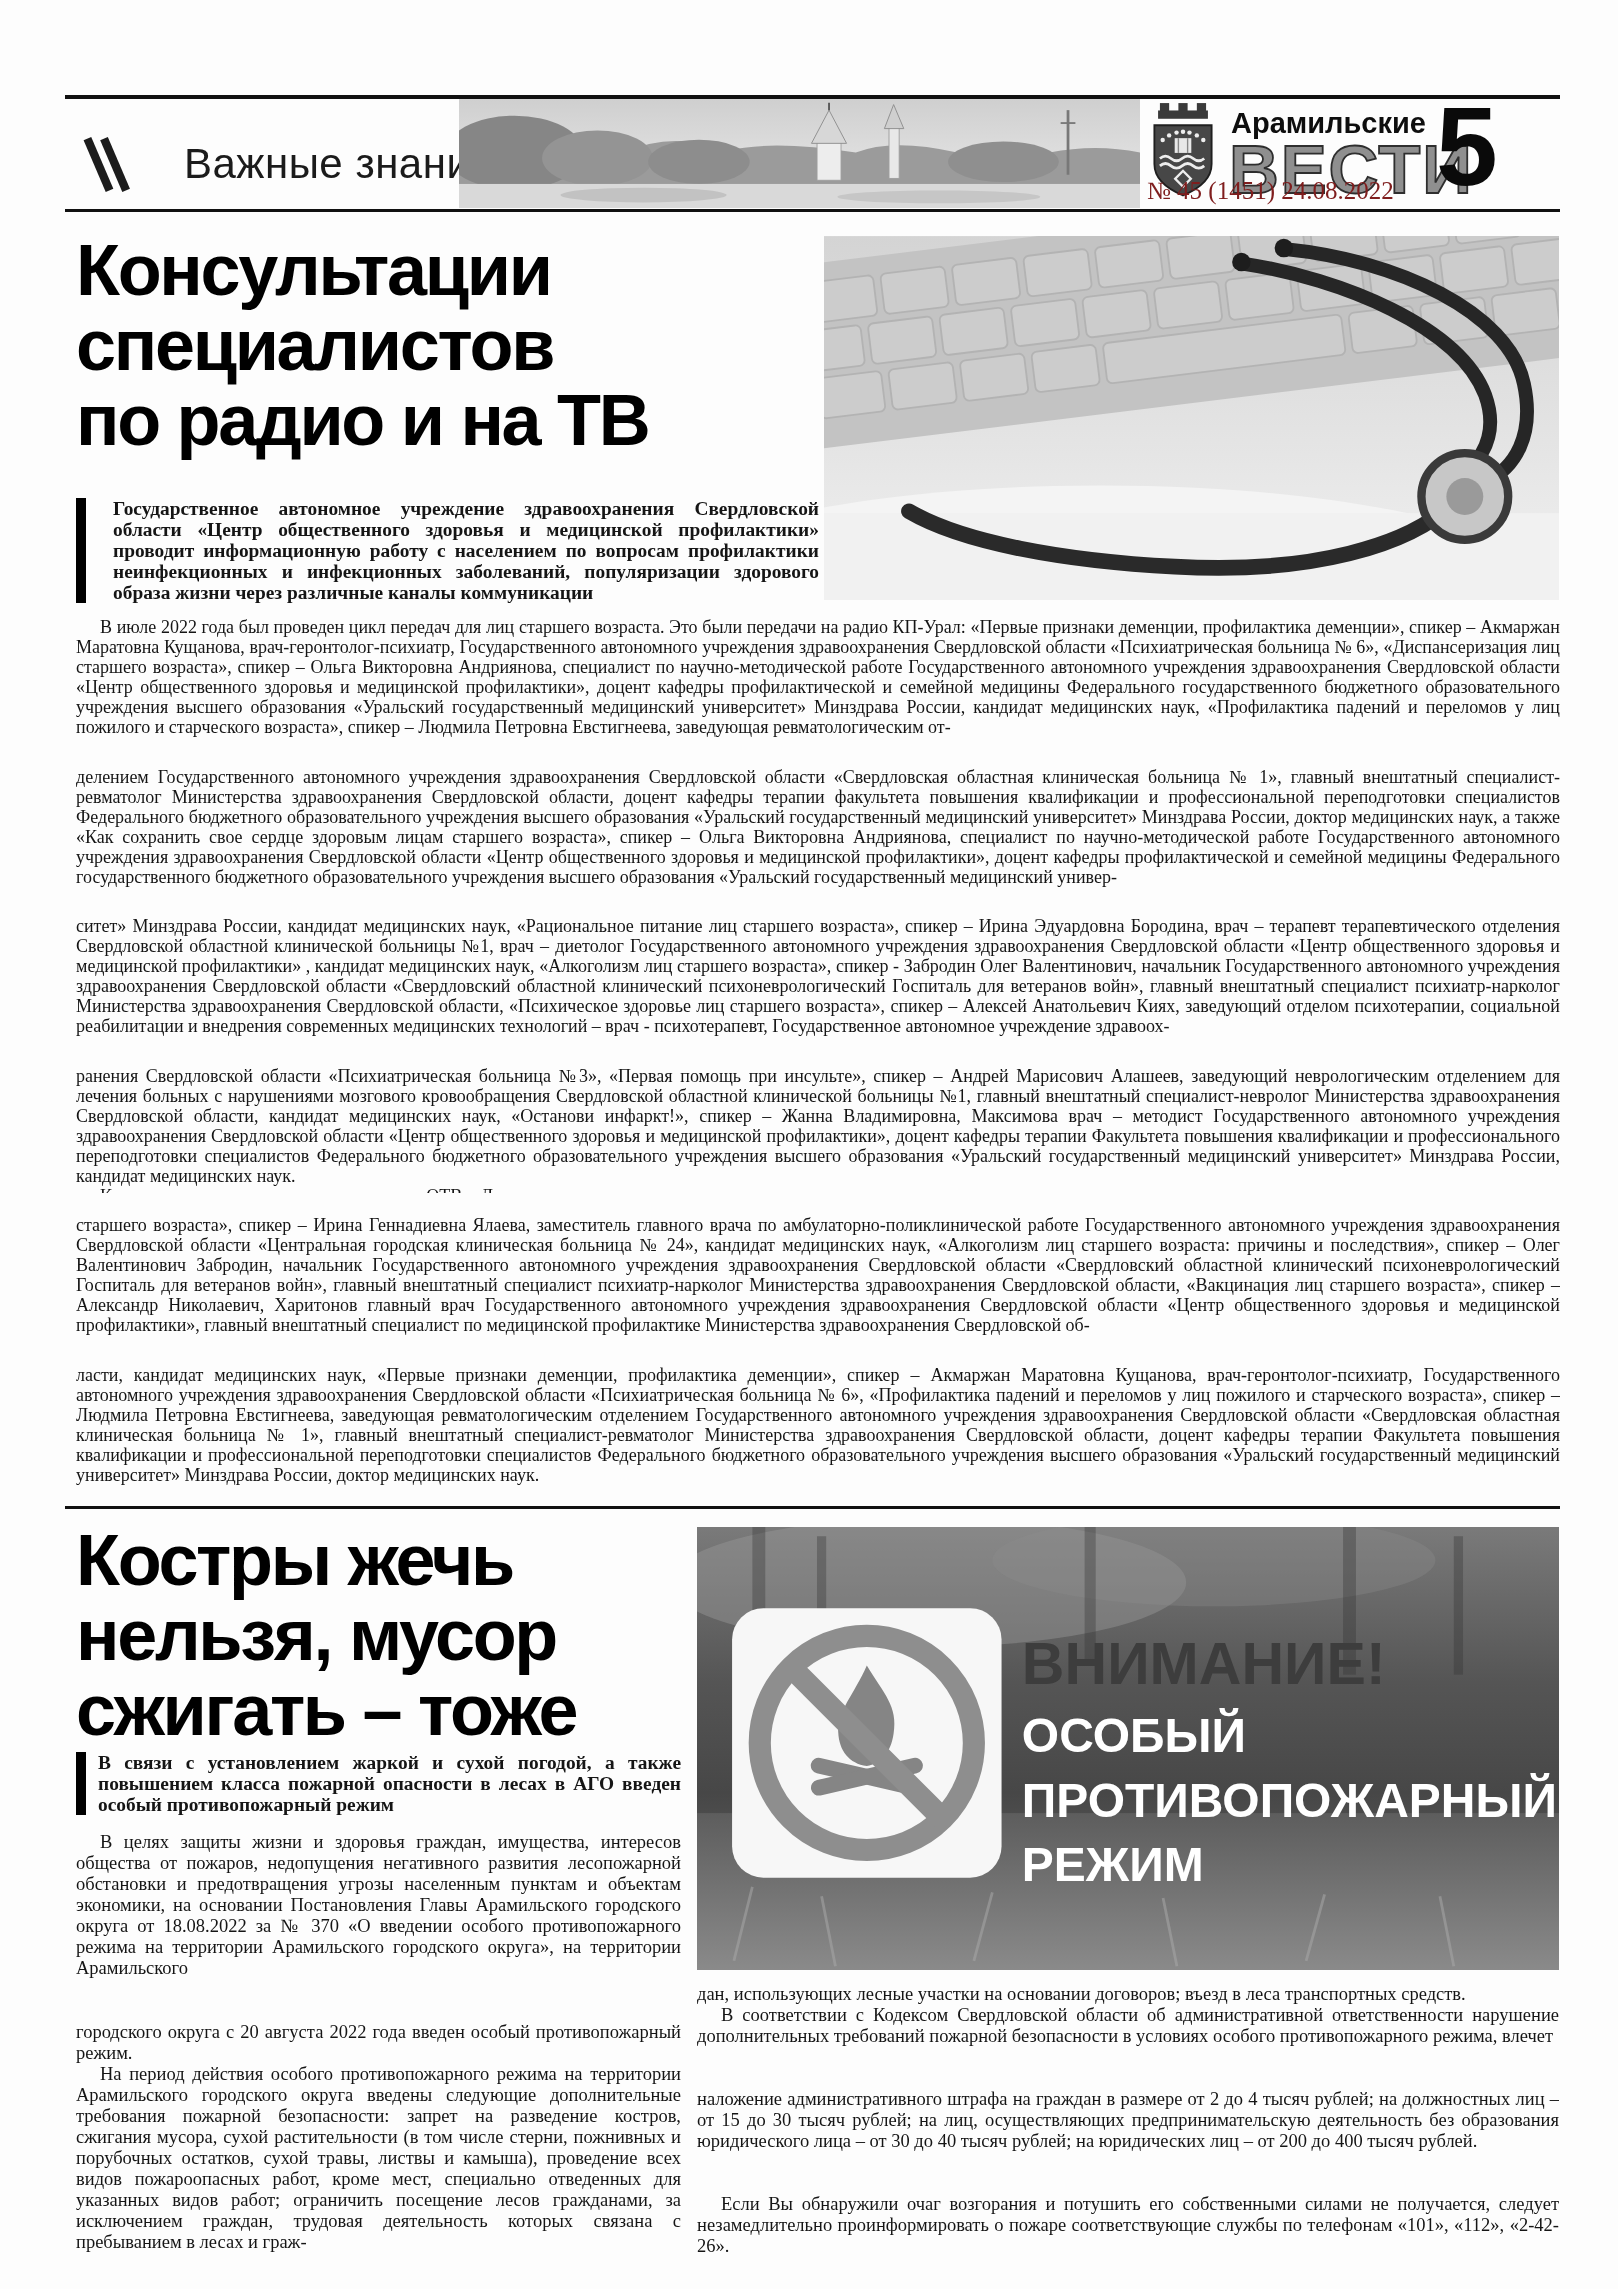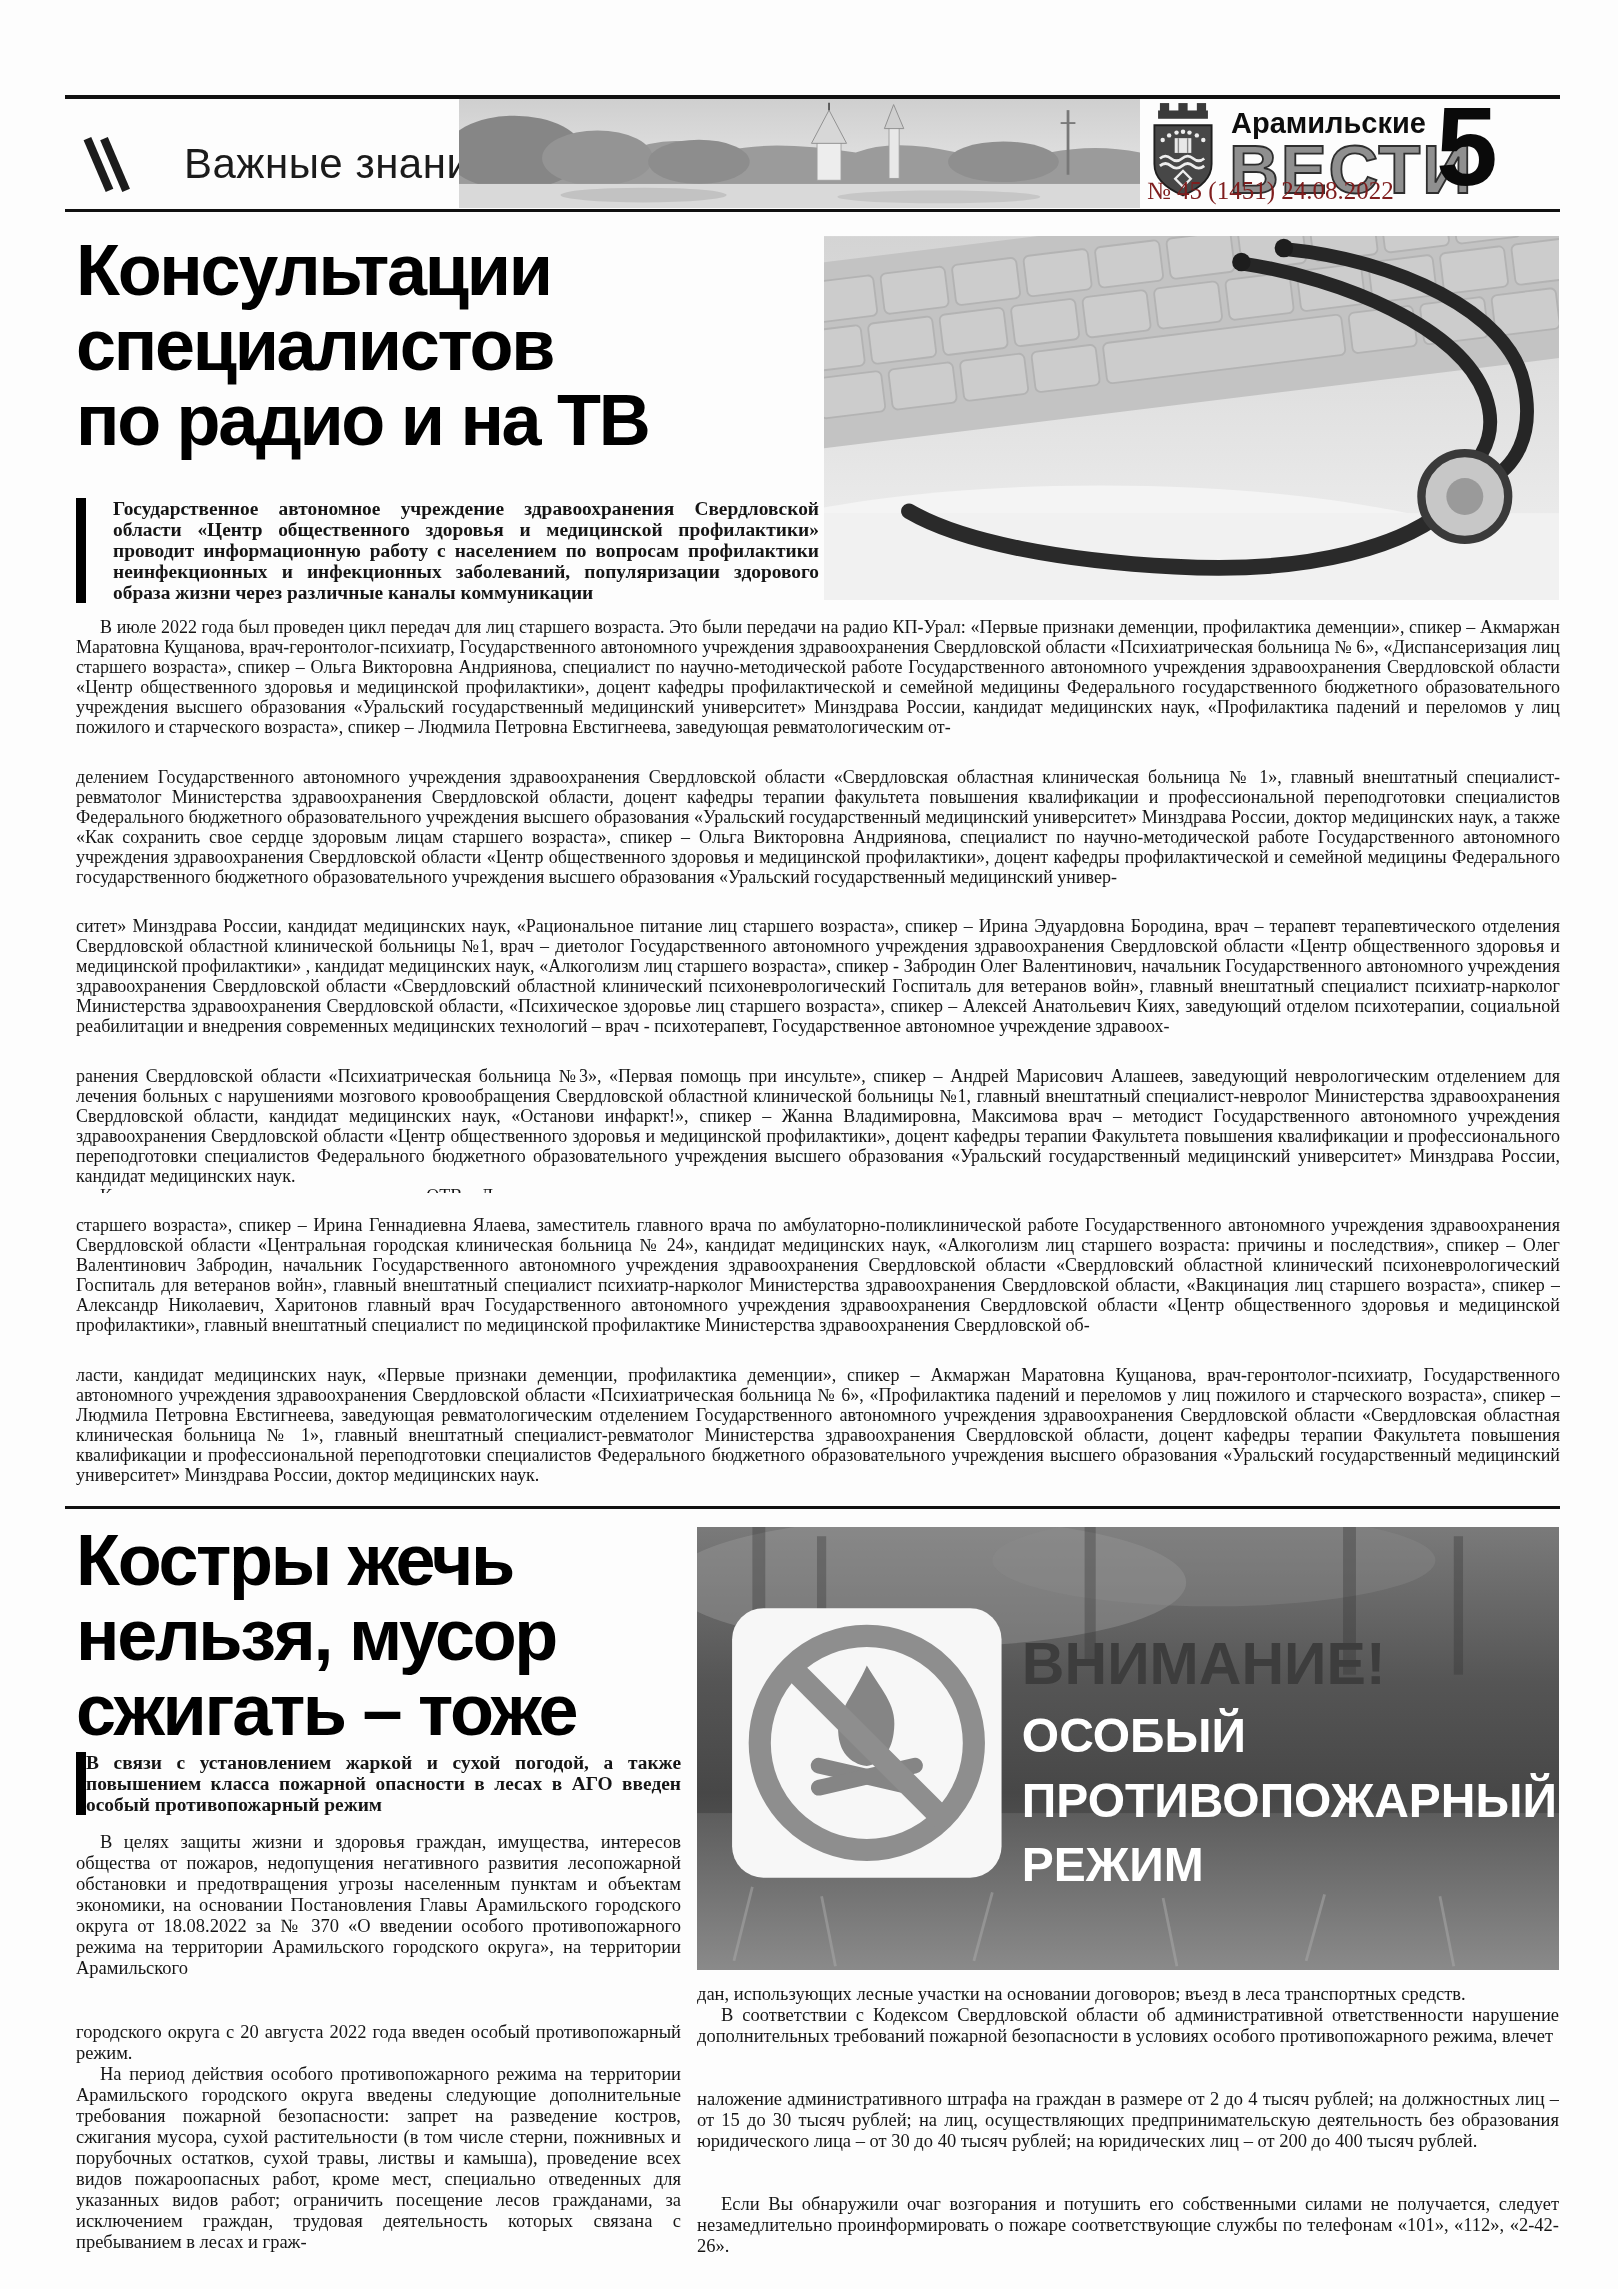--- a/index.html
+++ b/index.html
@@ -247,21 +247,21 @@
           <text x="352" y="170" font-size="64" fill="#3d3d3d">ВНИМАНИЕ!</text>
           <text x="352" y="244" font-size="52" fill="#ffffff">ОСОБЫЙ</text>
           <text x="352" y="314" font-size="52" fill="#ffffff">ПРОТИВОПОЖАРНЫЙ</text>
           <text x="352" y="384" font-size="52" fill="#ffffff">РЕЖИМ</text>
         </g>
       </svg>
     </figure>
 
     <div class="abs cols a2cols bodytext" style="left:76px;top:1752px;width:605px;height:517px;">
       <div class="col">
-        <div class="lead" style="margin-bottom:16.6px;padding-left:0;">В связи с установлением жаркой и сухой погодой, а также повышением класса пожарной опасности в лесах в АГО введен особый противопожарный режим</div>
+        <div class="lead" style="margin-bottom:16.6px;padding-left:12px;">В связи с установлением жаркой и сухой погодой, а также повышением класса пожарной опасности в лесах в АГО введен особый противопожарный режим</div>
         <div>
             <p class="ind">В целях защиты жизни и здоровья граждан, имущества, интересов общества от пожаров, недопущения негативного развития лесопожарной обстановки и предотвращения угрозы населенным пунктам и объектам экономики, на основании Постановления Главы Арамильского городского округа от 18.08.2022 за № 370 «О введении особого противопожарного режима на территории Арамильского городского округа», на территории Арамильского</p>
           </div>
       </div>
       <div class="col">
           <p class="cont">городского округа с 20 августа 2022 года введен особый противопожарный режим.</p>
           <p class="ind">На период действия особого противопожарного режима на территории Арамильского городского округа введены следующие дополнительные требования пожарной безопасности: запрет на разведение костров, сжигания мусора, сухой растительности (в том числе стерни, пожнивных и порубочных остатков, сухой травы, листвы и камыша), проведение всех видов пожароопасных работ, кроме мест, специально отведенных для указанных видов работ; ограничить посещение лесов гражданами, за исключением граждан, трудовая деятельность которых связана с пребыванием в лесах и граж-</p>
         </div>
     </div>
 

